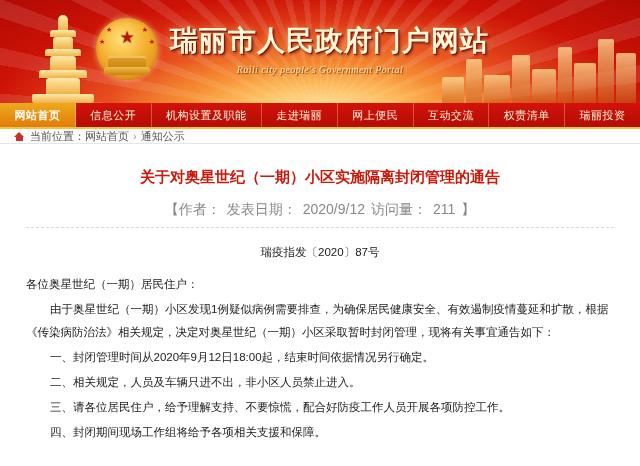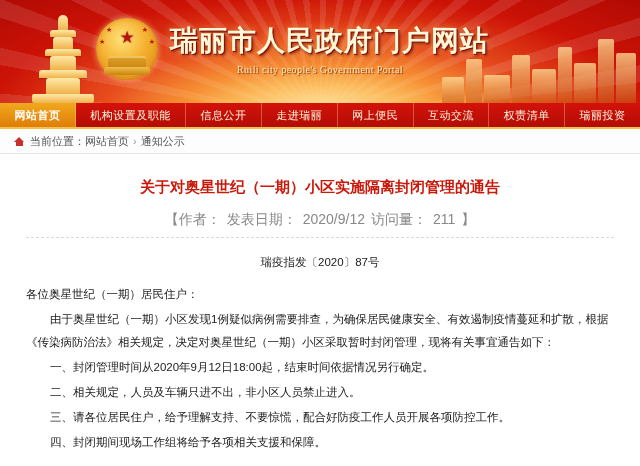--- a/index.html
+++ b/index.html
@@ -133,20 +133,21 @@
     font-weight: bold;
     font-size: 28px;
     letter-spacing: 1px;
     color: #fff8d8;
     text-shadow: 1px 1px 0 #8c0a02, 2px 2px 3px rgba(90,10,0,0.7), 0 0 8px rgba(255,220,120,0.55);
     white-space: nowrap;
   }
   .site-subtitle {
     margin-top: 4px;
     font-family: "Liberation Serif", serif;
+    font-style: italic;
     font-size: 10px;
     color: #ffe9b0;
     letter-spacing: 0.4px;
     text-shadow: 1px 1px 1px rgba(110,15,0,0.8);
     white-space: nowrap;
   }
   
   .skyline {
     position: absolute;
     right: 0;
@@ -185,21 +186,21 @@
   }
   .nav-item:last-child { border-right: none; }
   .nav-item.active {
     background: linear-gradient(180deg, #f0a81c 0%, #e07d09 100%);
     color: #ffffff;
     font-weight: bold;
   }
 
   
   .breadcrumb {
-    height: 25px;
+    height: 15px;
     display: flex;
     align-items: center;
     padding: 0 14px;
     font-size: 11px;
     color: #555;
     background: #fdfdfd;
     border-bottom: 1px solid #e6e6e6;
   }
   .bc-home-icon {
     width: 11px; height: 11px;
@@ -325,22 +326,22 @@
       <div class="sky-b" style="right:84px; width:24px; height:34px;"></div>
       <div class="sky-b" style="right:110px;width:18px; height:48px;"></div>
       <div class="sky-b" style="right:130px;width:26px; height:28px;"></div>
       <div class="sky-b" style="right:158px;width:16px; height:44px;"></div>
       <div class="sky-b" style="right:176px;width:22px; height:26px;"></div>
     </div>
   </div>
 
   <div class="nav">
     <div class="nav-item active">网站首页</div>
+    <div class="nav-item">信息公开</div>
     <div class="nav-item">机构设置及职能</div>
-    <div class="nav-item">信息公开</div>
     <div class="nav-item">走进瑞丽</div>
     <div class="nav-item">网上便民</div>
     <div class="nav-item">互动交流</div>
     <div class="nav-item">权责清单</div>
     <div class="nav-item">瑞丽投资</div>
   </div>
 
   <div class="breadcrumb">
     <span class="bc-home-icon"></span>
     <span>当前位置：</span>

